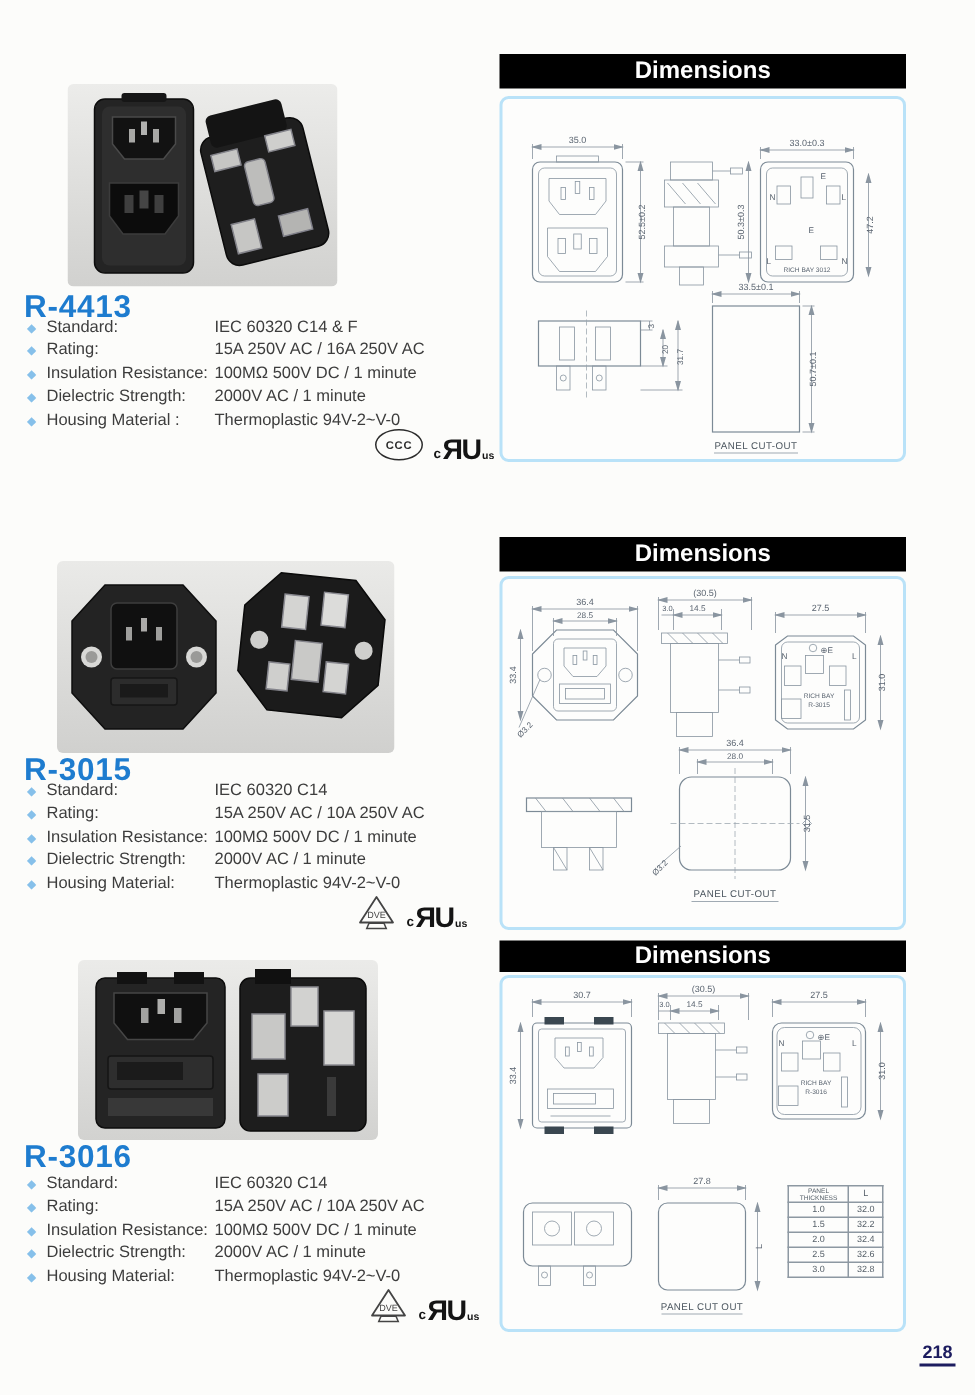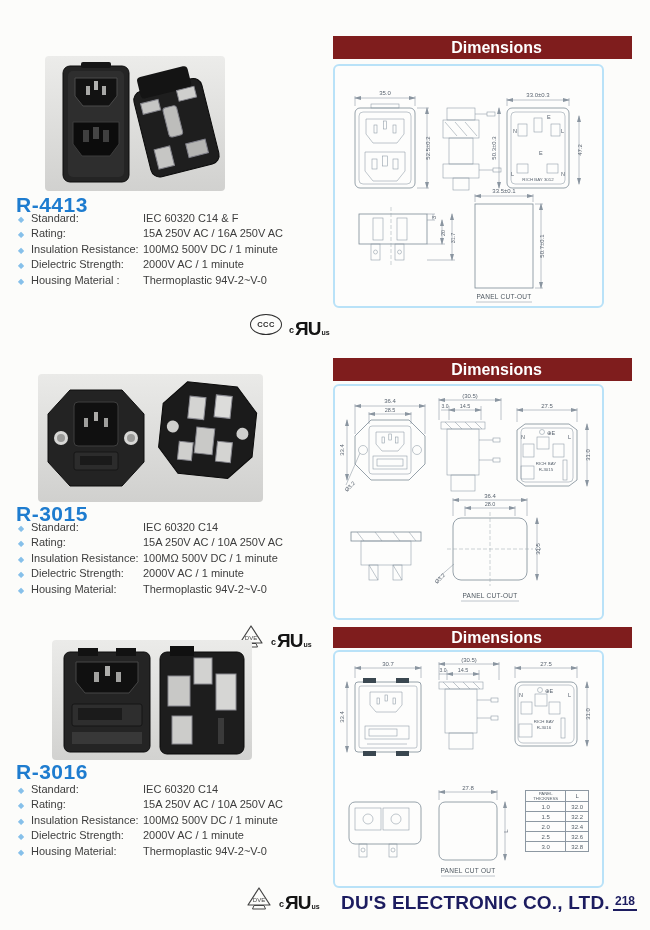--- a/index.html
+++ b/index.html
@@ -3,42 +3,42 @@
 <meta charset="utf-8">
 <style>
   html,body{margin:0;padding:0;background:#e8e8e8;}
   .page{position:relative;width:650px;height:930px;background:#fcfcfa;overflow:hidden;
         font-family:"Liberation Sans", sans-serif;}
   
   .band{position:absolute;left:0;width:650px;height:21px;background:#2d9ce2;color:#fff;
         font-weight:bold;font-size:16px;line-height:21px;padding-left:36px;box-sizing:border-box;}
   .band1{top:7px}.band2{top:325px}
   
-  .dimbar{position:absolute;left:333px;width:271px;height:23px;background:#7f1d1d;color:#fff;
-          font-weight:bold;font-size:16px;line-height:23px;text-align:center;padding-left:28px;}
+  .dimbar{position:absolute;left:333px;width:271px;height:23px;background:#000000;color:#fff;
+          font-weight:bold;font-size:16px;line-height:23px;text-align:center;}
   .bar1{top:36px}.bar2{top:358px}.bar3{top:627px;height:21px;line-height:21px}
   .dimpanel{position:absolute;left:333px;width:271px;border:2px solid #b9e2f8;border-radius:6px;
             background:#fdfdfc;box-sizing:border-box;}
   .panel1{top:64px;height:244px}.panel2{top:384px;height:236px}.panel3{top:650px;height:238px}
   .dimpanel svg{display:block;width:100%;height:100%;}
   
   .photo{position:absolute;}
   .photo1{left:45px;top:56px;width:180px;height:135px}
   .photo2{left:38px;top:374px;width:225px;height:128px}
   .photo3{left:52px;top:640px;width:200px;height:120px}
   
   .model{position:absolute;left:16px;color:#1e7ccf;font-size:21px;font-weight:bold;letter-spacing:.5px;}
   .model1{top:193px}.model2{top:502px}.model3{top:760px}
   .specs{position:absolute;left:18px;width:300px;}
   .specs1{top:212px}.specs2{top:521px}.specs3{top:783px}
   .spec-row{display:flex;height:15.4px;font-size:11px;color:#3d3d3d;align-items:baseline;}
   .bullet{width:13px;color:#86c0ea;font-size:8px;flex:none;}
   .spec-label{width:112px;flex:none;}
   
-  .certrow{position:absolute;display:flex;align-items:flex-end;gap:7px;margin-top:28px;}
+  .certrow{position:absolute;display:flex;align-items:flex-end;gap:7px;}
   .certs1{left:250px;top:286px}.certs2{left:238px;top:596px}.certs3{left:246px;top:858px}
   .ccc{width:30px;height:19px;border:1.5px solid #2c2c2c;border-radius:50%;display:flex;
        align-items:center;justify-content:center;font-size:7.5px;font-weight:bold;
        letter-spacing:.5px;color:#2c2c2c;margin-bottom:1px;}
   .cul{display:flex;align-items:flex-end;color:#141414;font-weight:bold;}
   .cul-c{font-size:9px;line-height:9px;margin:0 1px 1px 0;}
   .cul-mark{font-size:19px;line-height:15px;letter-spacing:-1px;}
   .cul-us{font-size:7px;line-height:7px;margin-left:1px;}
   
   .footer-company{position:absolute;left:341px;top:892px;color:#1c1c5f;font-size:19px;
@@ -646,16 +646,15 @@
         <td>32.6</td>
           </tr>
       <tr>
         <td>3.0</td>
         <td>32.8</td>
           </tr>
     </tbody>
       </table>
   </div>
 
-  <div class="footer-company">DU'S ELECTRONIC CO., LTD.</div>
   <div class="footer-page">218</div>
 
 </div>
 
 </body></html>

